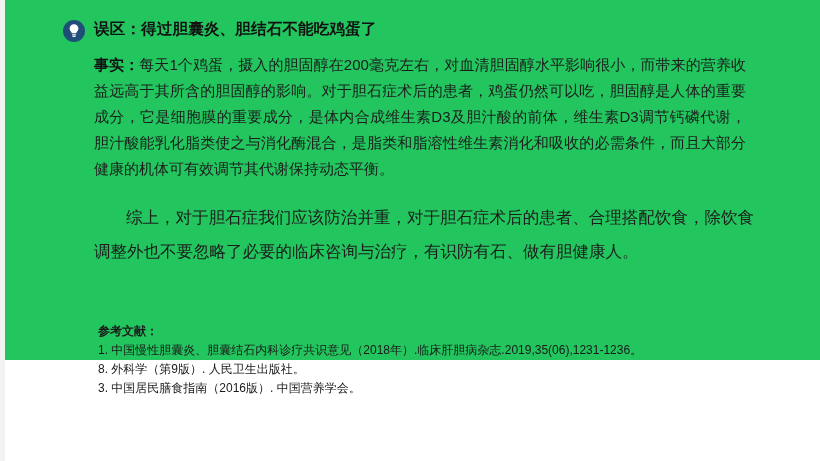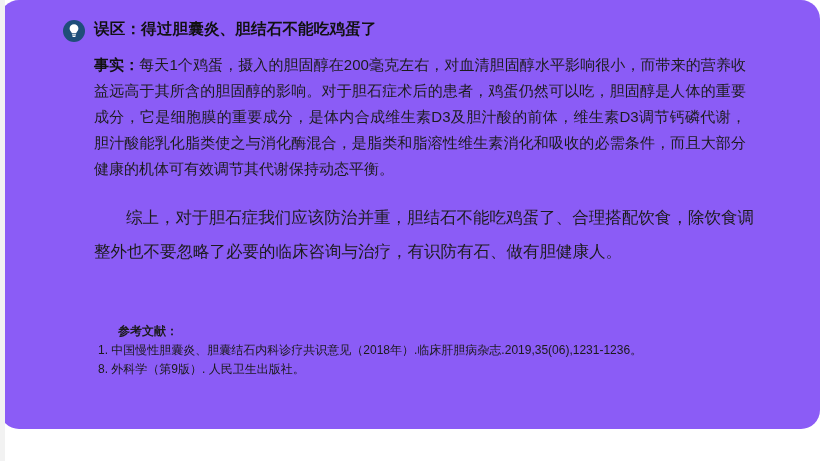--- a/index.html
+++ b/index.html
@@ -11,23 +11,22 @@
     height: 461px;
     background: #ffffff;
     font-family: "Liberation Sans", sans-serif;
     color: #1a1a1a;
     position: relative;
     overflow: hidden;
   }
   .page {
     position: relative;
     width: 820px;
-    height: 429px;
-    background: #8b5cf6;
-    border-radius: 19px;
+    height: 360px;
+    background: #22c55e;
   }
   
   .left-edge {
     position: absolute;
     left: 0;
     top: 0;
     width: 5px;
     height: 461px;
     background: #f2f2f2;
   }
@@ -92,21 +91,20 @@
     position: absolute;
     left: 98px;
     top: 322px;
     width: 640px;
   }
   .refs-title {
     font-size: 12px;
     font-weight: bold;
     color: #1a1a1a;
     line-height: 19px;
-    margin-left: 20px;
   }
   .ref-item {
     font-size: 12px;
     color: #1a1a1a;
     line-height: 19px;
     white-space: nowrap;
   }
 </style>
 </head>
 <body>
@@ -126,21 +124,22 @@
         </svg>
       </span>
       <span class="myth-title">误区：得过胆囊炎、胆结石不能吃鸡蛋了</span>
     </div>
 
     <div class="fact-para">
       <span class="fact-label">事实：</span><span>每天1个鸡蛋，摄入的胆固醇在200毫克左右，对血清胆固醇水平影响很小，而带来的营养收益远高于其所含的胆固醇的影响。对于胆石症术后的患者，鸡蛋仍然可以吃，胆固醇是人体的重要成分，它是细胞膜的重要成分，是体内合成维生素D3及胆汁酸的前体，维生素D3调节钙磷代谢，胆汁酸能乳化脂类使之与消化酶混合，是脂类和脂溶性维生素消化和吸收的必需条件，而且大部分健康的机体可有效调节其代谢保持动态平衡。</span>
     </div>
   </div>
 
-  <div class="conclusion">综上，对于胆石症我们应该防治并重，胆结石不能吃鸡蛋了、合理搭配饮食，除饮食调整外也不要忽略了必要的临床咨询与治疗，有识防有石、做有胆健康人。</div>
+  <div class="conclusion">综上，对于胆石症我们应该防治并重，对于胆石症术后的患者、合理搭配饮食，除饮食调整外也不要忽略了必要的临床咨询与治疗，有识防有石、做有胆健康人。</div>
 
   <div class="refs">
     <div class="refs-title">参考文献：</div>
     <div class="ref-item">1. 中国慢性胆囊炎、胆囊结石内科诊疗共识意见（2018年）.临床肝胆病杂志.2019,35(06),1231-1236。</div>
     <div class="ref-item">8. 外科学（第9版）. 人民卫生出版社。</div>
+    <div class="ref-item">3. 中国居民膳食指南（2016版）. 中国营养学会。</div>
   </div>
 
 </div>
 
 </body></html>

